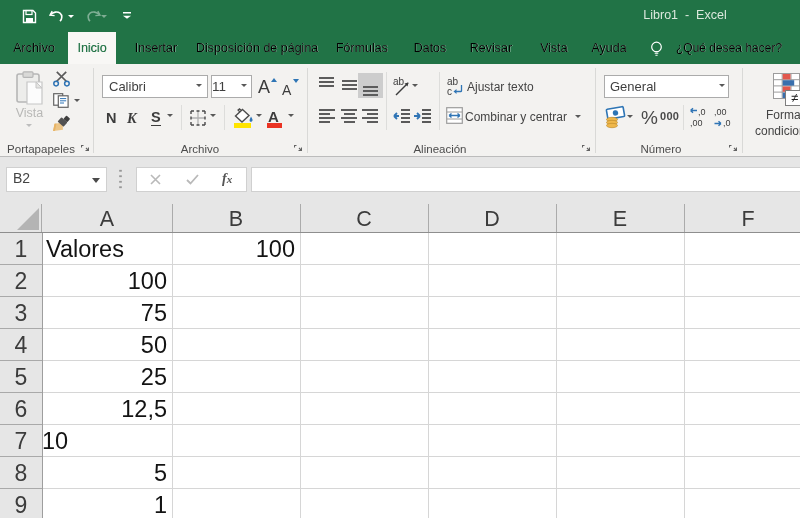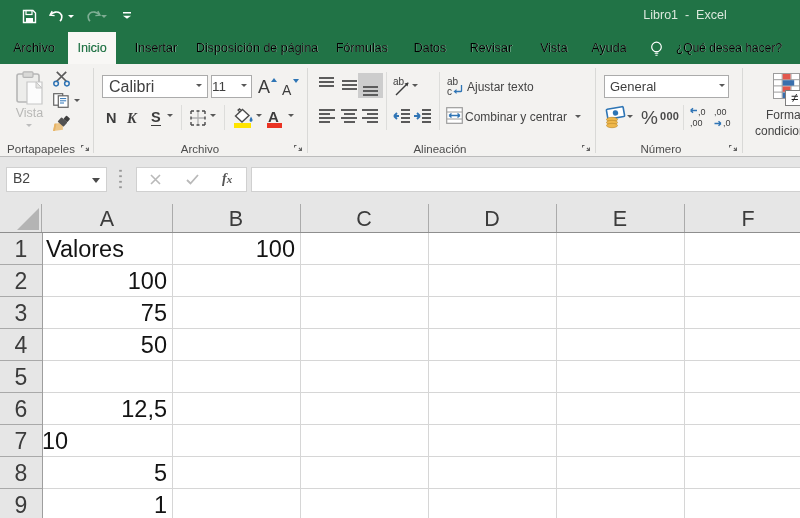--- a/index.html
+++ b/index.html
@@ -106,21 +106,21 @@
       <path d="M1.5 16.5 L4 9.5 L6 9.5 L3.5 16.5 Z" fill="#e8b465" transform="rotate(-8 6 13)"></path>
       <rect x="7.5" y="5" width="8" height="6" rx="0.8" transform="rotate(42 11.5 8)" fill="#525252"></rect>
       <rect x="13.3" y="2.6" width="5" height="4.6" rx="0.8" transform="rotate(42 15.8 4.9)" fill="#3f3f3f"></rect>
     </svg>
     <div class="glabel" style="left:0px;width:82px;">Portapapeles</div>
     <svg class="abs" style="left:81px;top:81px" width="8" height="8" viewBox="0 0 8 8">
       <path d="M0.5 2.5 V0.5 H2.5 M5 3 L7.5 5.5 M7.5 2.5 V5.5 H4.5" stroke="#636363" stroke-width="1.1" fill="none"></path>
     </svg>
     <div class="gsep" style="left:93px;"></div>
 
-    <div class="combo" style="left:102px;top:11px;width:106px;height:23px;line-height:21px;padding-left:6px;font-size:16px;">Calibri</div>
+    <div class="combo" style="left:102px;top:11px;width:106px;height:23px;line-height:21px;padding-left:6px;font-size:13px;">Calibri</div>
     <div class="darr" style="left:196px;top:20px;"></div>
     <div class="combo" style="left:211px;top:11px;width:41px;height:23px;line-height:21px;font-size:13.5px;">11</div>
     <div class="darr" style="left:241px;top:20px;"></div>
     <div class="rtxt" style="left:258px;top:13px;font-size:18px;color:#3c3c3c;">A</div>
     <div class="abs" style="left:271px;top:14px;width:0;height:0;border-left:3.5px solid transparent;border-right:3.5px solid transparent;border-bottom:4.5px solid #2e75b5;"></div>
     <div class="rtxt" style="left:282px;top:18px;font-size:14px;color:#3c3c3c;">A</div>
     <div class="abs" style="left:293px;top:15px;width:0;height:0;border-left:3.5px solid transparent;border-right:3.5px solid transparent;border-top:4.5px solid #2e75b5;"></div>
     <div class="rtxt" style="left:106px;top:46px;font-size:14.5px;font-weight:bold;color:#3c3c3c;">N</div>
     <div class="rtxt" style="left:127px;top:46px;font-size:14.5px;font-weight:bold;font-style:italic;font-family:'Liberation Serif',serif;color:#3c3c3c;">K</div>
     <div class="rtxt" style="left:151px;top:46px;font-size:14.5px;font-weight:bold;color:#3c3c3c;border-bottom:1.5px solid #3c3c3c;line-height:15px;">S</div>
@@ -318,18 +318,19 @@
       <div class="rownum" style="top:160px;">6</div>
       <div class="rownum" style="top:192px;">7</div>
       <div class="rownum" style="top:224px;">8</div>
       <div class="rownum" style="top:256px;">9</div>
     </div>
     <div class="cell" style="left:46px;top:0px;">Valores</div>
     <div class="cell" style="left:172px;top:0px;width:123px;text-align:right;">100</div>
     <div class="cell" style="left:42px;top:32px;width:125px;text-align:right;">100</div>
     <div class="cell" style="left:42px;top:64px;width:125px;text-align:right;">75</div>
     <div class="cell" style="left:42px;top:96px;width:125px;text-align:right;">50</div>
+    <div class="cell" style="left:42px;top:128px;width:125px;text-align:right;">25</div>
     <div class="cell" style="left:42px;top:160px;width:125px;text-align:right;">12,5</div>
     <div class="cell" style="left:42px;top:192px;width:125px;text-align:left;">10</div>
     <div class="cell" style="left:42px;top:224px;width:125px;text-align:right;">5</div>
     <div class="cell" style="left:42px;top:256px;width:125px;text-align:right;">1</div>
   </div>
 </div>
 
 </body></html>

